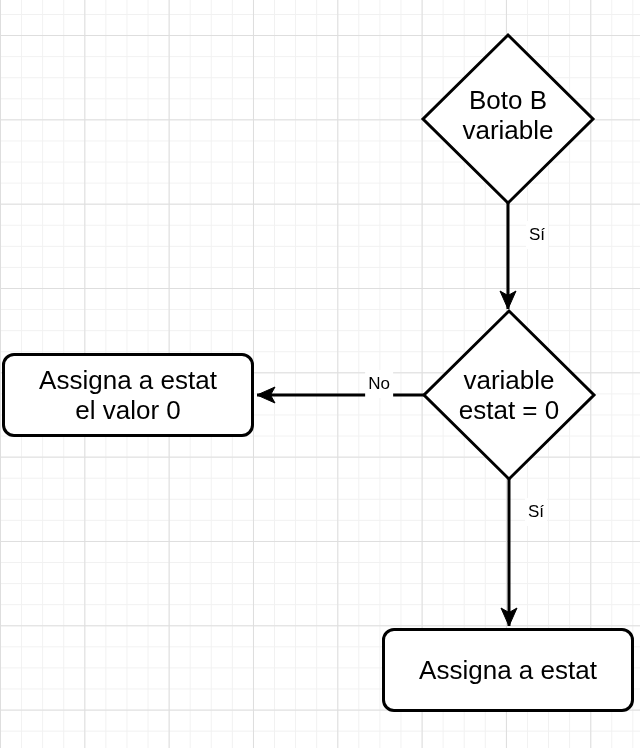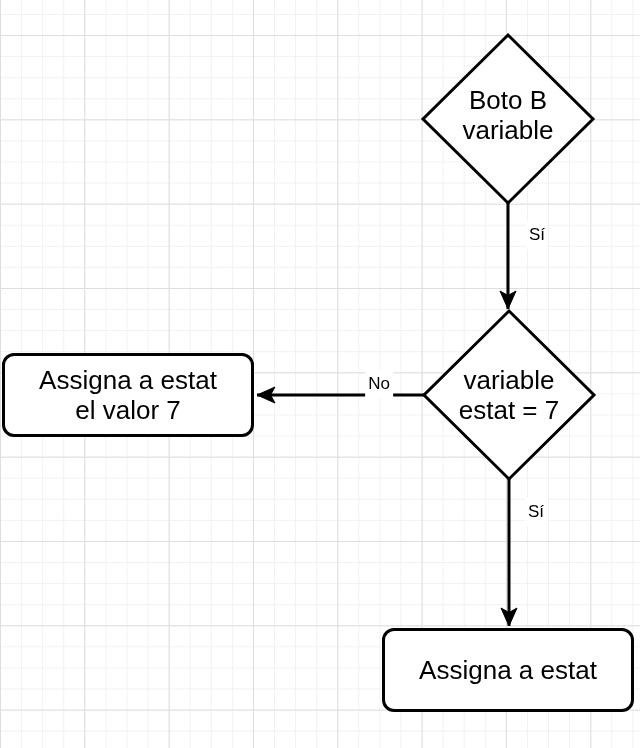--- a/index.html
+++ b/index.html
@@ -78,26 +78,26 @@
     <polygon class="shape" points="509,311 594,395 509,479 424,395" fill="#ffffff" stroke="#000000" stroke-width="3"></polygon>
   </svg>
 
   <div class="node" style="left:423px; top:35px; width:170px; height:160px;">
     <span>Boto B</span>
     <span>variable</span>
   </div>
 
   <div class="node" style="left:424px; top:311px; width:170px; height:168px;">
     <span>variable</span>
-    <span>estat = 7</span>
+    <span>estat = 0</span>
   </div>
 
   <div class="node rounded" style="left:2px; top:353px; width:252px; height:84px;">
     <span>Assigna a estat</span>
-    <span>el valor 7</span>
+    <span>el valor 0</span>
   </div>
 
   <div class="node rounded" style="left:382px; top:628px; width:252px; height:84px;">
     <span>Assigna a estat</span>
   </div>
 
   <div class="edge-label" style="left:537px; top:235px;">Sí</div>
 
   <div class="edge-label" style="left:379px; top:367px;margin-top:17px;">No</div>
 

